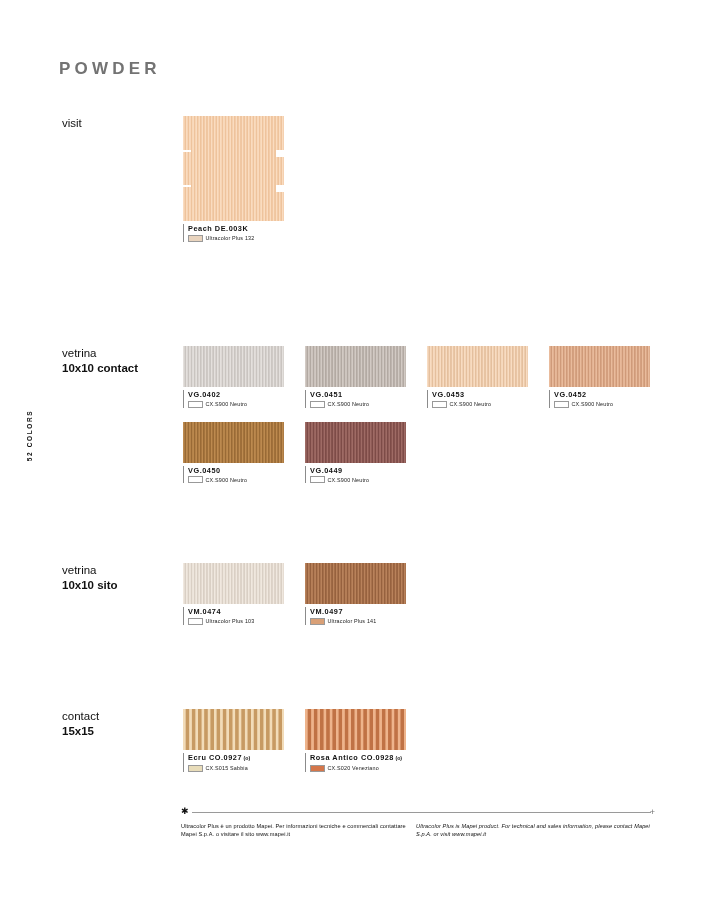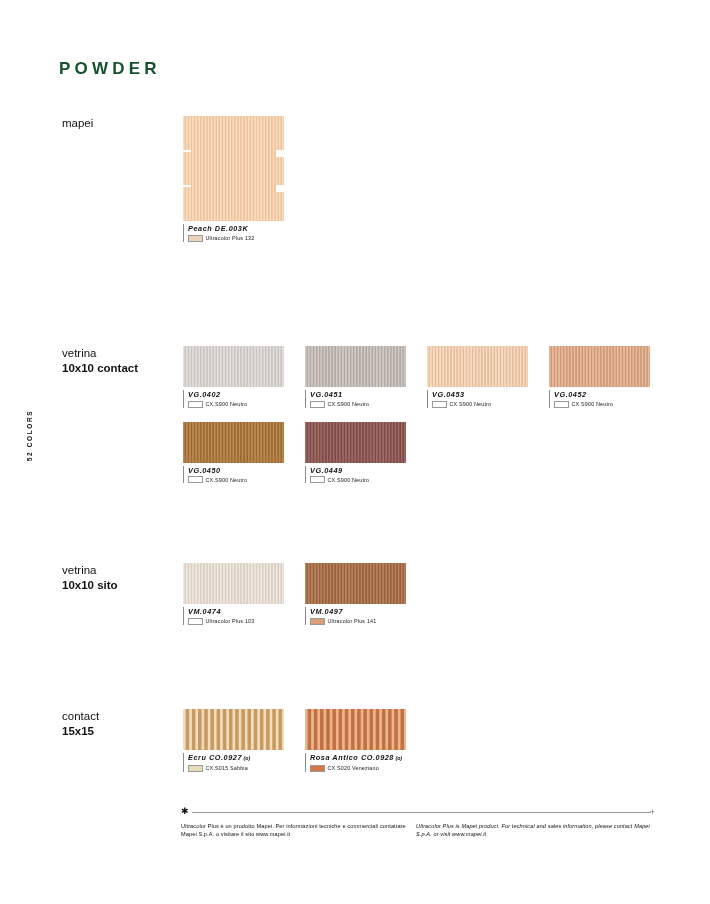--- a/index.html
+++ b/index.html
@@ -17,21 +17,21 @@
   }
 
   
   #page-title {
     position: absolute;
     left: 59px;
     top: 59px;
     font-size: 17px;
     font-weight: bold;
     letter-spacing: 4.2px;
-    color: #14532d;
+    color: #737373;
   }
 
   
   #side-label {
     position: absolute;
     left: -16px;
     top: 432px;
     width: 90px;
     text-align: center;
     transform: rotate(-90deg);
@@ -104,21 +104,20 @@
     padding-left: 4px;
     border-left: 1.4px solid #8b8b8b;
   }
   .caption-title {
     font-size: 7.3px;
     font-weight: bold;
     letter-spacing: 0.55px;
     color: #111111;
     line-height: 9px;
     white-space: nowrap;
-    font-style: italic;
   }
   .caption-title .sup {
     font-size: 5.2px;
     letter-spacing: 0;
   }
   .caption-grout {
     display: flex;
     align-items: center;
     gap: 2.5px;
     margin-top: 1.5px;
@@ -203,21 +202,21 @@
 </head>
 <body>
 
 <div id="page-title">POWDER</div>
 
 <div id="side-label">52  COLORS</div>
 
 <div id="sections-root">
     <div class="section" style="top: 116px;">
       <div class="section-label">
-        <div class="ln1">mapei</div>
+        <div class="ln1">visit</div>
       </div>
       <div class="swatch-grid">
         <div class="swatch-row">
           <div class="swatch">
             <div id="mist-swatch-img">
               <div class="mosaic fine" style="background: repeating-linear-gradient(90deg, rgb(250, 220, 192) 0px, rgb(250, 220, 192) 50%, rgb(238, 195, 156) 50%, rgb(238, 195, 156) 100%) 0% 0% / 3.1px 3.1px, repeating-linear-gradient(0deg, rgba(255, 255, 255, 0.42) 0px, rgba(255, 255, 255, 0.42) 50%, rgba(0, 0, 0, 0.1) 50%, rgba(0, 0, 0, 0.1) 100%) 0% 0% / 3.1px 3.1px, linear-gradient(rgb(245, 207, 171), rgb(245, 207, 171)) 0% 0% / 100% 100%;"></div>
               <span class="notch" style="left: 0px; top: 34px; width: 8px; height: 2px;"></span>
               <span class="notch" style="left: 93px; top: 34px; width: 8px; height: 7px;"></span>
               <span class="notch" style="left: 0px; top: 69px; width: 8px; height: 2px;"></span>
               <span class="notch" style="left: 93px; top: 69px; width: 8px; height: 7px;"></span>

